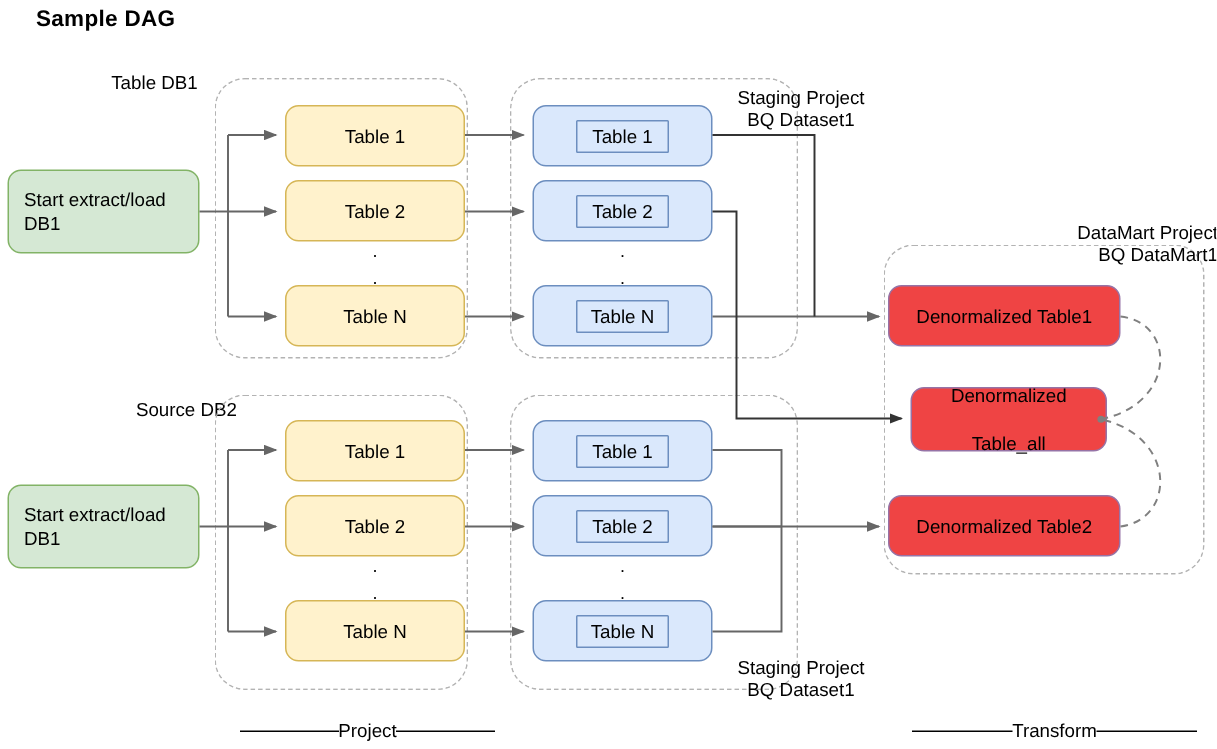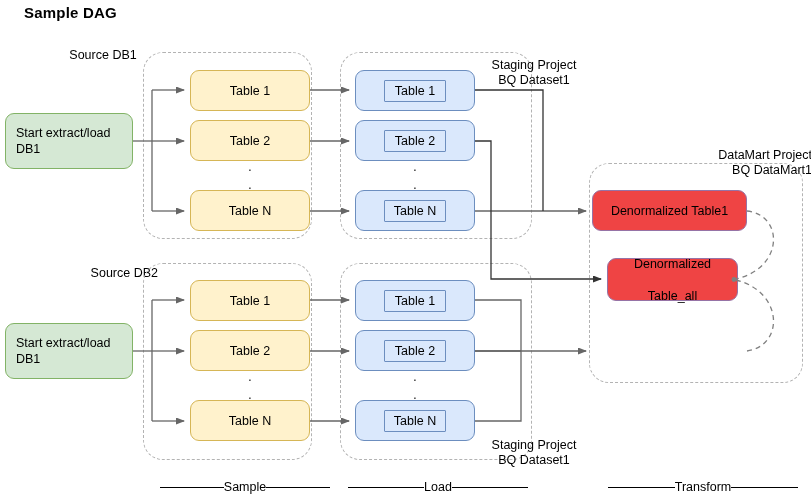--- a/index.html
+++ b/index.html
@@ -118,21 +118,21 @@
     pointer-events: none;
   }
 </style>
 </head>
 <body>
 
 <div id="canvas">
 
   <div class="abs" id="title">Sample DAG</div>
 
-  <div class="abs group-label" style="left:48px; top:48px; width:110px;">Source DB1</div>
+  <div class="abs group-label" style="left:48px; top:48px; width:110px;">Table DB1</div>
   <div class="abs group-label" style="left:48px; top:266px; width:110px;text-align:right;">Source DB2</div>
 
   <div class="abs dash-group" style="left:143px; top:52px; width:167px; height:185px;"></div>
   <div class="abs dash-group" style="left:340px; top:52px; width:190px; height:185px;"></div>
   <div class="abs dash-group" style="left:143px; top:263px; width:167px; height:195px;"></div>
   <div class="abs dash-group" style="left:340px; top:263px; width:190px; height:195px;"></div>
   <div class="abs dash-group" style="left:589px; top:163px; width:212px; height:218px;"></div>
 
   <div class="abs group-label" style="left: 478px; top: 58px; width: 112px; white-space: pre-line;">Staging Project
 BQ Dataset1</div>
@@ -219,29 +219,27 @@
   </div>
 
   <div class="abs node purple" style="left:592px; top:190px; width:155px; height:41px;">
     <span>Denormalized Table1</span>
   </div>
   <div class="abs node purple" style="left:607px; top:258px; width:131px; height:43px;">
     <span style="white-space: pre-line;">Denormalized
 
 Table_all</span>
   </div>
+  <div class="abs node purple" style="left:592px; top:330px; width:155px; height:41px;">
+    <span>Denormalized Table2</span>
+  </div>
 
   <div class="abs phase-label" style="left:160px; top:480px; width:170px;">
     <span class="ln"></span>
-    <span class="tx">Sample</span>
-    <span class="ln"></span>
-  </div>
-  <div class="abs phase-label" style="left:348px; top:480px; width:180px;">
-    <span class="ln"></span>
-    <span class="tx">Load</span>
+    <span class="tx">Project</span>
     <span class="ln"></span>
   </div>
   <div class="abs phase-label" style="left:608px; top:480px; width:190px;">
     <span class="ln"></span>
     <span class="tx">Transform</span>
     <span class="ln"></span>
   </div>
 
   <svg class="overlay" viewBox="0 0 811 499">
     <defs>

